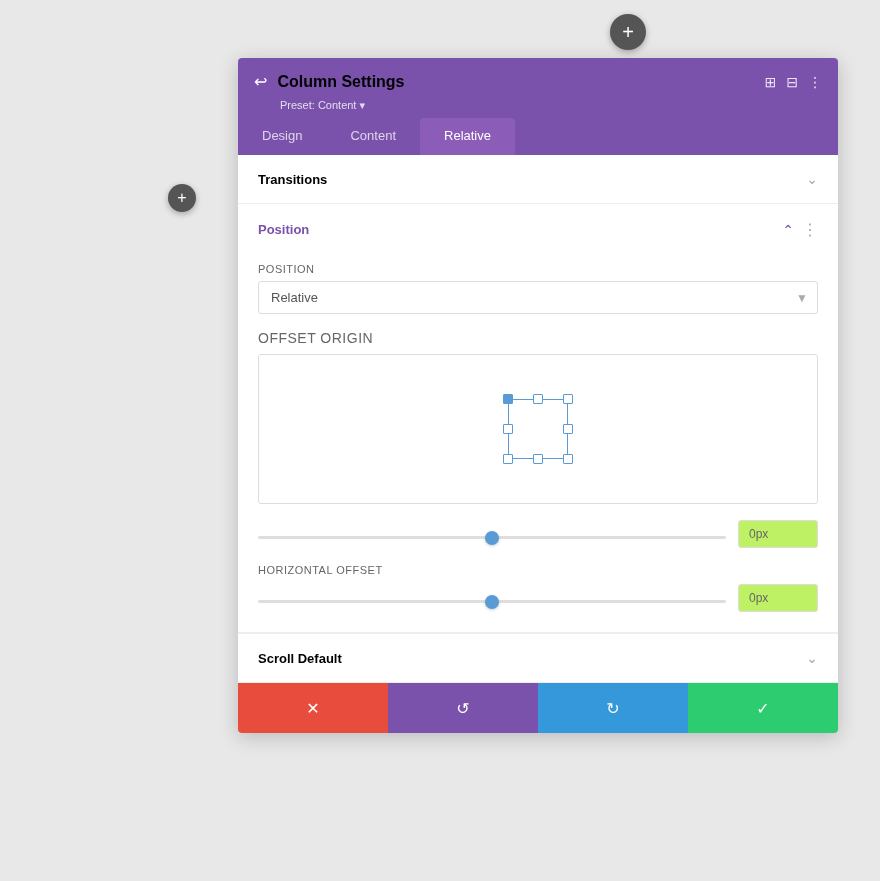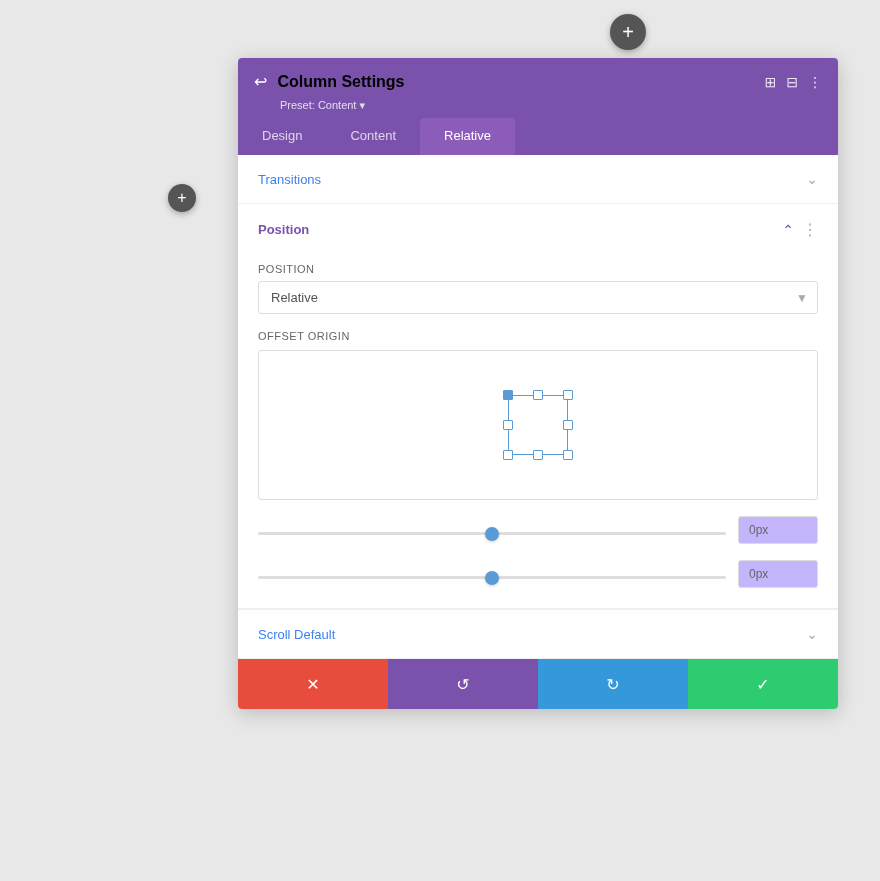--- a/index.html
+++ b/index.html
@@ -154,22 +154,22 @@
     .section-header {
       display: flex;
       align-items: center;
       justify-content: space-between;
       padding: 16px 20px;
       cursor: pointer;
     }
 
     .section-title {
       font-size: 13px;
-      color: #3b82f6;
-      font-weight: 400;
+      color: #000000;
+      font-weight: 700;
     }
 
     .section-title.active {
       color: #7b52ab;
       font-weight: 600;
     }
 
     .section-icons {
       display: flex;
       align-items: center;
@@ -228,21 +228,21 @@
       right: 10px;
       top: 50%;
       transform: translateY(-50%);
       color: #aaa;
       font-size: 12px;
       pointer-events: none;
     }
 
     
     .origin-label {
-      font-size: 11px;
+      font-size: 14px;
       color: #666;
       margin: 16px 0 8px 0;
       font-weight: 500;
       text-transform: uppercase;
       letter-spacing: 0.5px;
     }
 
     .origin-box {
       border: 1px solid #ddd;
       border-radius: 3px;
@@ -321,21 +321,21 @@
       cursor: pointer;
       border: none;
       box-shadow: 0 1px 3px rgba(0,0,0,0.2);
     }
 
     .value-input {
       width: 80px;
       padding: 6px 10px;
       border: 1px solid #ddd;
       border-radius: 3px;
-      background: #c4b5fd;
+      background: #bef264;
       font-size: 12px;
       color: #666;
       text-align: left;
     }
 
     .value-input-wrapper {
       position: relative;
     }
 
     .badge {
@@ -476,20 +476,21 @@
             <div class="slider-container">
               <input type="range" min="0" max="100" value="50" style="">
             </div>
             <div class="value-input-wrapper">
               <input type="text" class="value-input" value="0px" style="">
             </div>
           </div>
         </div>
 
         <div class="slider-section">
+          <div class="field-label">Horizontal Offset</div>
           <div class="slider-row">
             <div class="slider-container">
               <input type="range" min="0" max="100" value="50" style="">
             </div>
             <div class="value-input-wrapper">
               <input type="text" class="value-input" value="0px" style="">
             </div>
           </div>
         </div>
 

